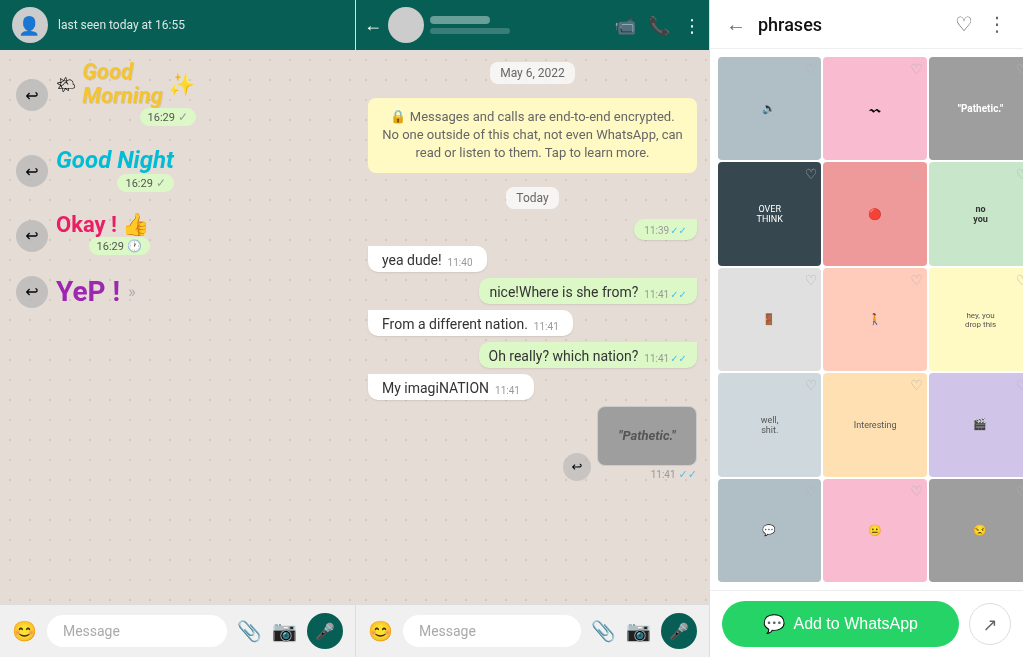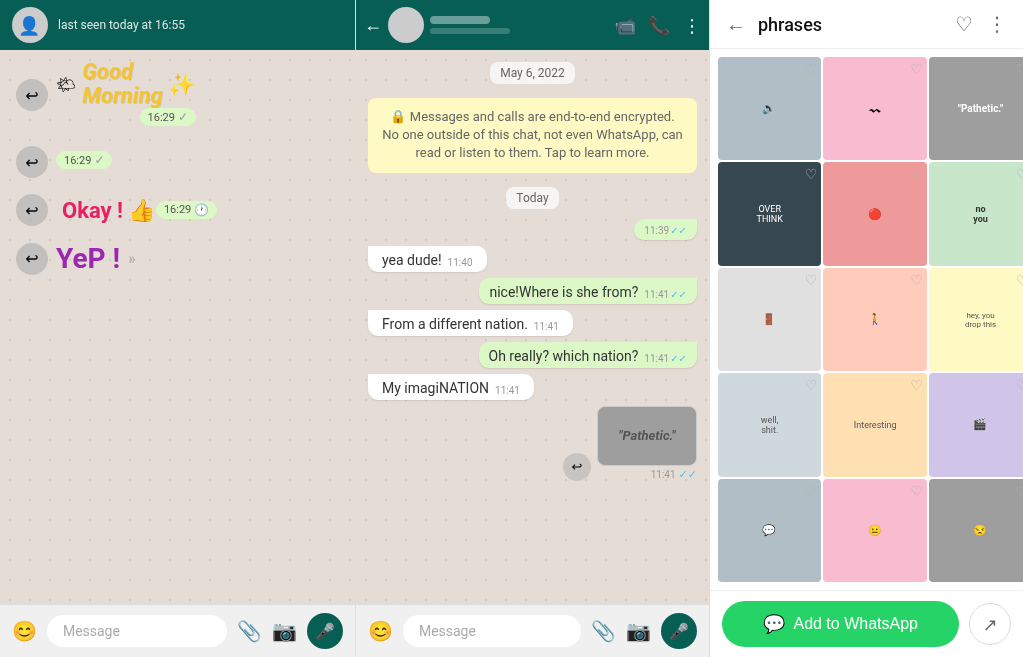--- a/index.html
+++ b/index.html
@@ -420,30 +420,31 @@
         <div class="time-badge">
           <span>16:29</span>
           <span class="check-pending">✓</span>
         </div>
       </div>
     </div>
 
     <div class="sticker-row">
       <div class="sticker-forward-btn">↩</div>
       <div style="display:flex;flex-direction:column;align-items:flex-start;">
+        <span class="sticker-text-good-night">Good Night</span>
         <div class="time-badge">
           <span>16:29</span>
           <span class="check-pending">✓</span>
         </div>
       </div>
     </div>
 
     <div class="sticker-row">
       <div class="sticker-forward-btn">↩</div>
-      <div style="display:flex;flex-direction:row;align-items:flex-end;margin-left:6px;">
+      <div style="display:flex;flex-direction:column;align-items:flex-start;">
         <span class="sticker-text-okay">Okay ! 👍</span>
         <div class="time-badge">
           <span>16:29</span>
           <span style="color:#999;font-size:12px;">🕐</span>
         </div>
       </div>
     </div>
 
     <div class="sticker-row">
       <div class="sticker-forward-btn">↩</div>

